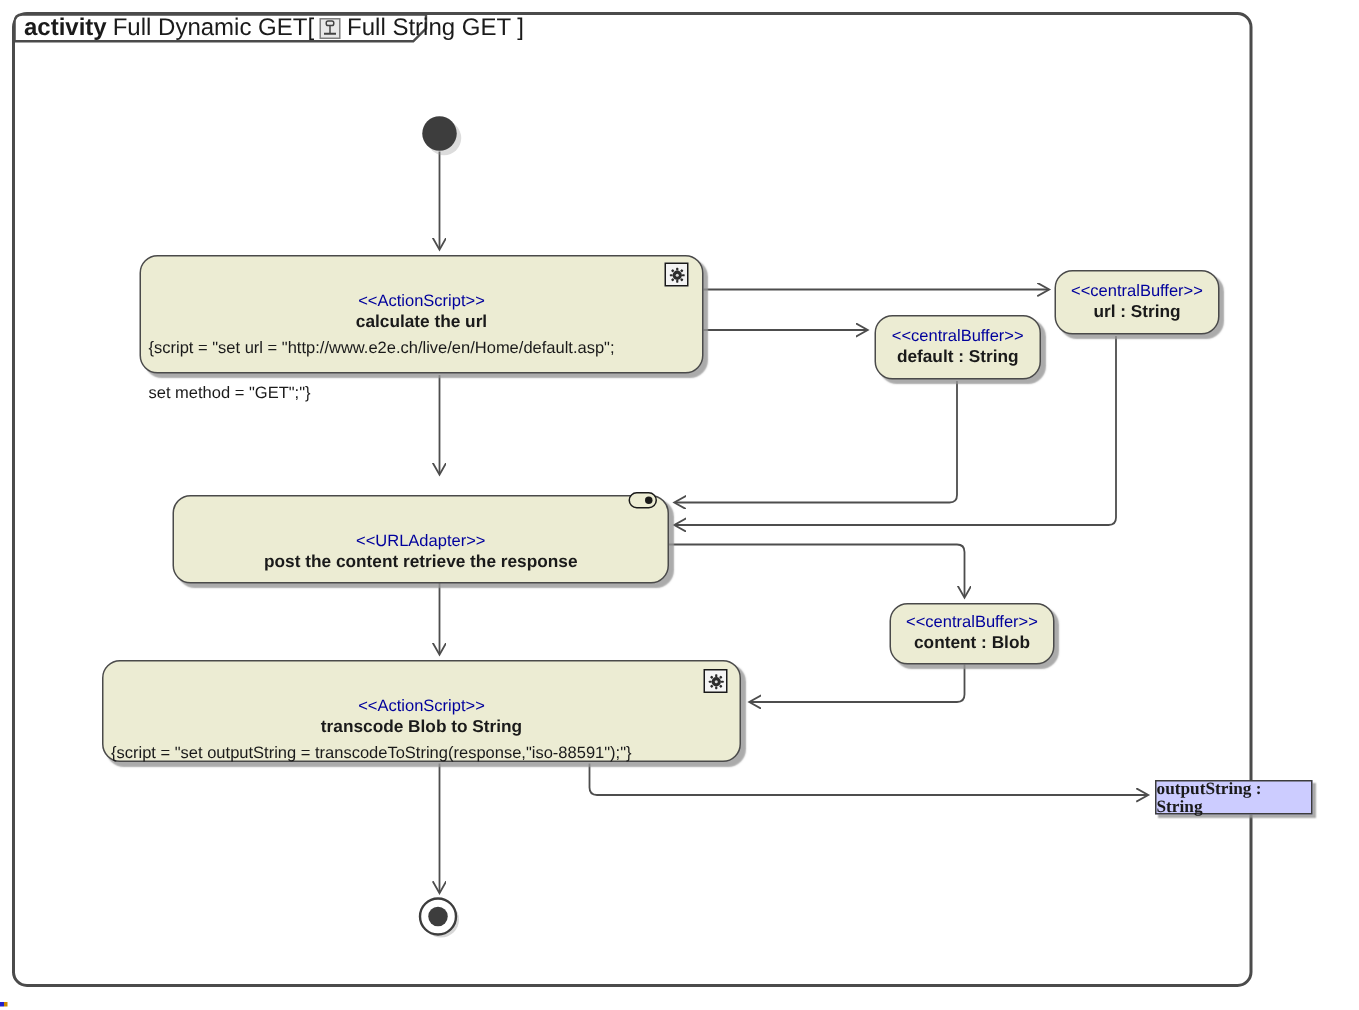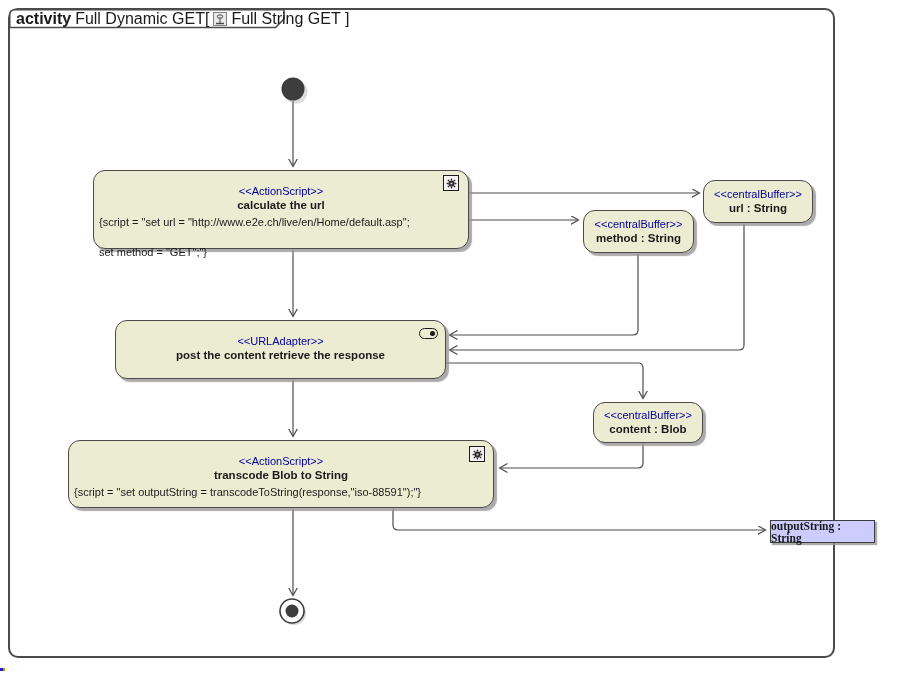--- a/index.html
+++ b/index.html
@@ -25,21 +25,21 @@
     background:#e9e9e9;border:1px solid #808080;box-sizing:border-box;
   }
   
   .node{
     position:absolute;box-sizing:border-box;background:#ececd3;
     border:1.5px solid #4a4a4a;
     box-shadow:3px 3px 1px rgba(150,150,150,.8);
     display:flex;flex-direction:column;align-items:center;
     font-size:11.5px;
   }
-  .action{border-radius:12px;padding-top:13px;}
+  .action{border-radius:12px;padding-top:23px;}
   .buffer{justify-content:center;border-radius:12px;}
   .stereo{color:#00009c;font-size:11px;line-height:14px;text-align:center;}
   .nname{font-weight:bold;line-height:15px;text-align:center;}
   .script{
     align-self:flex-start;text-align:left;font-size:11px;line-height:15px;
     padding:2px 4px 0 5px;white-space:pre;
   }
   
   .gearbox{
     position:absolute;width:16px;height:16px;background:#f4f4f4;
@@ -154,24 +154,24 @@
     </svg>
   </div>
 
   <div class="node buffer" style="left:703px;top:180px;width:110px;height:43px;">
     <span class="stereo">&lt;&lt;centralBuffer&gt;&gt;</span>
     <span class="nname">url : String</span>
   </div>
 
   <div class="node buffer" style="left:583px;top:210px;width:111px;height:43px;">
     <span class="stereo">&lt;&lt;centralBuffer&gt;&gt;</span>
-    <span class="nname">method : String</span>
-  </div>
-
-  <div class="node action" style="left:115px;top:320px;width:331px;height:59px;">
+    <span class="nname">default : String</span>
+  </div>
+
+  <div class="node action" style="left:115px;top:330px;width:331px;height:59px;">
     <span class="stereo">&lt;&lt;URLAdapter&gt;&gt;</span>
     <span class="nname">post the content retrieve the response</span>
   </div>
   <div class="capsule" style="left:419px;top:328px;">
     <span class="dot"></span>
   </div>
 
   <div class="node buffer" style="left:593px;top:402px;width:110px;height:41px;">
     <span class="stereo">&lt;&lt;centralBuffer&gt;&gt;</span>
     <span class="nname">content : Blob</span>

